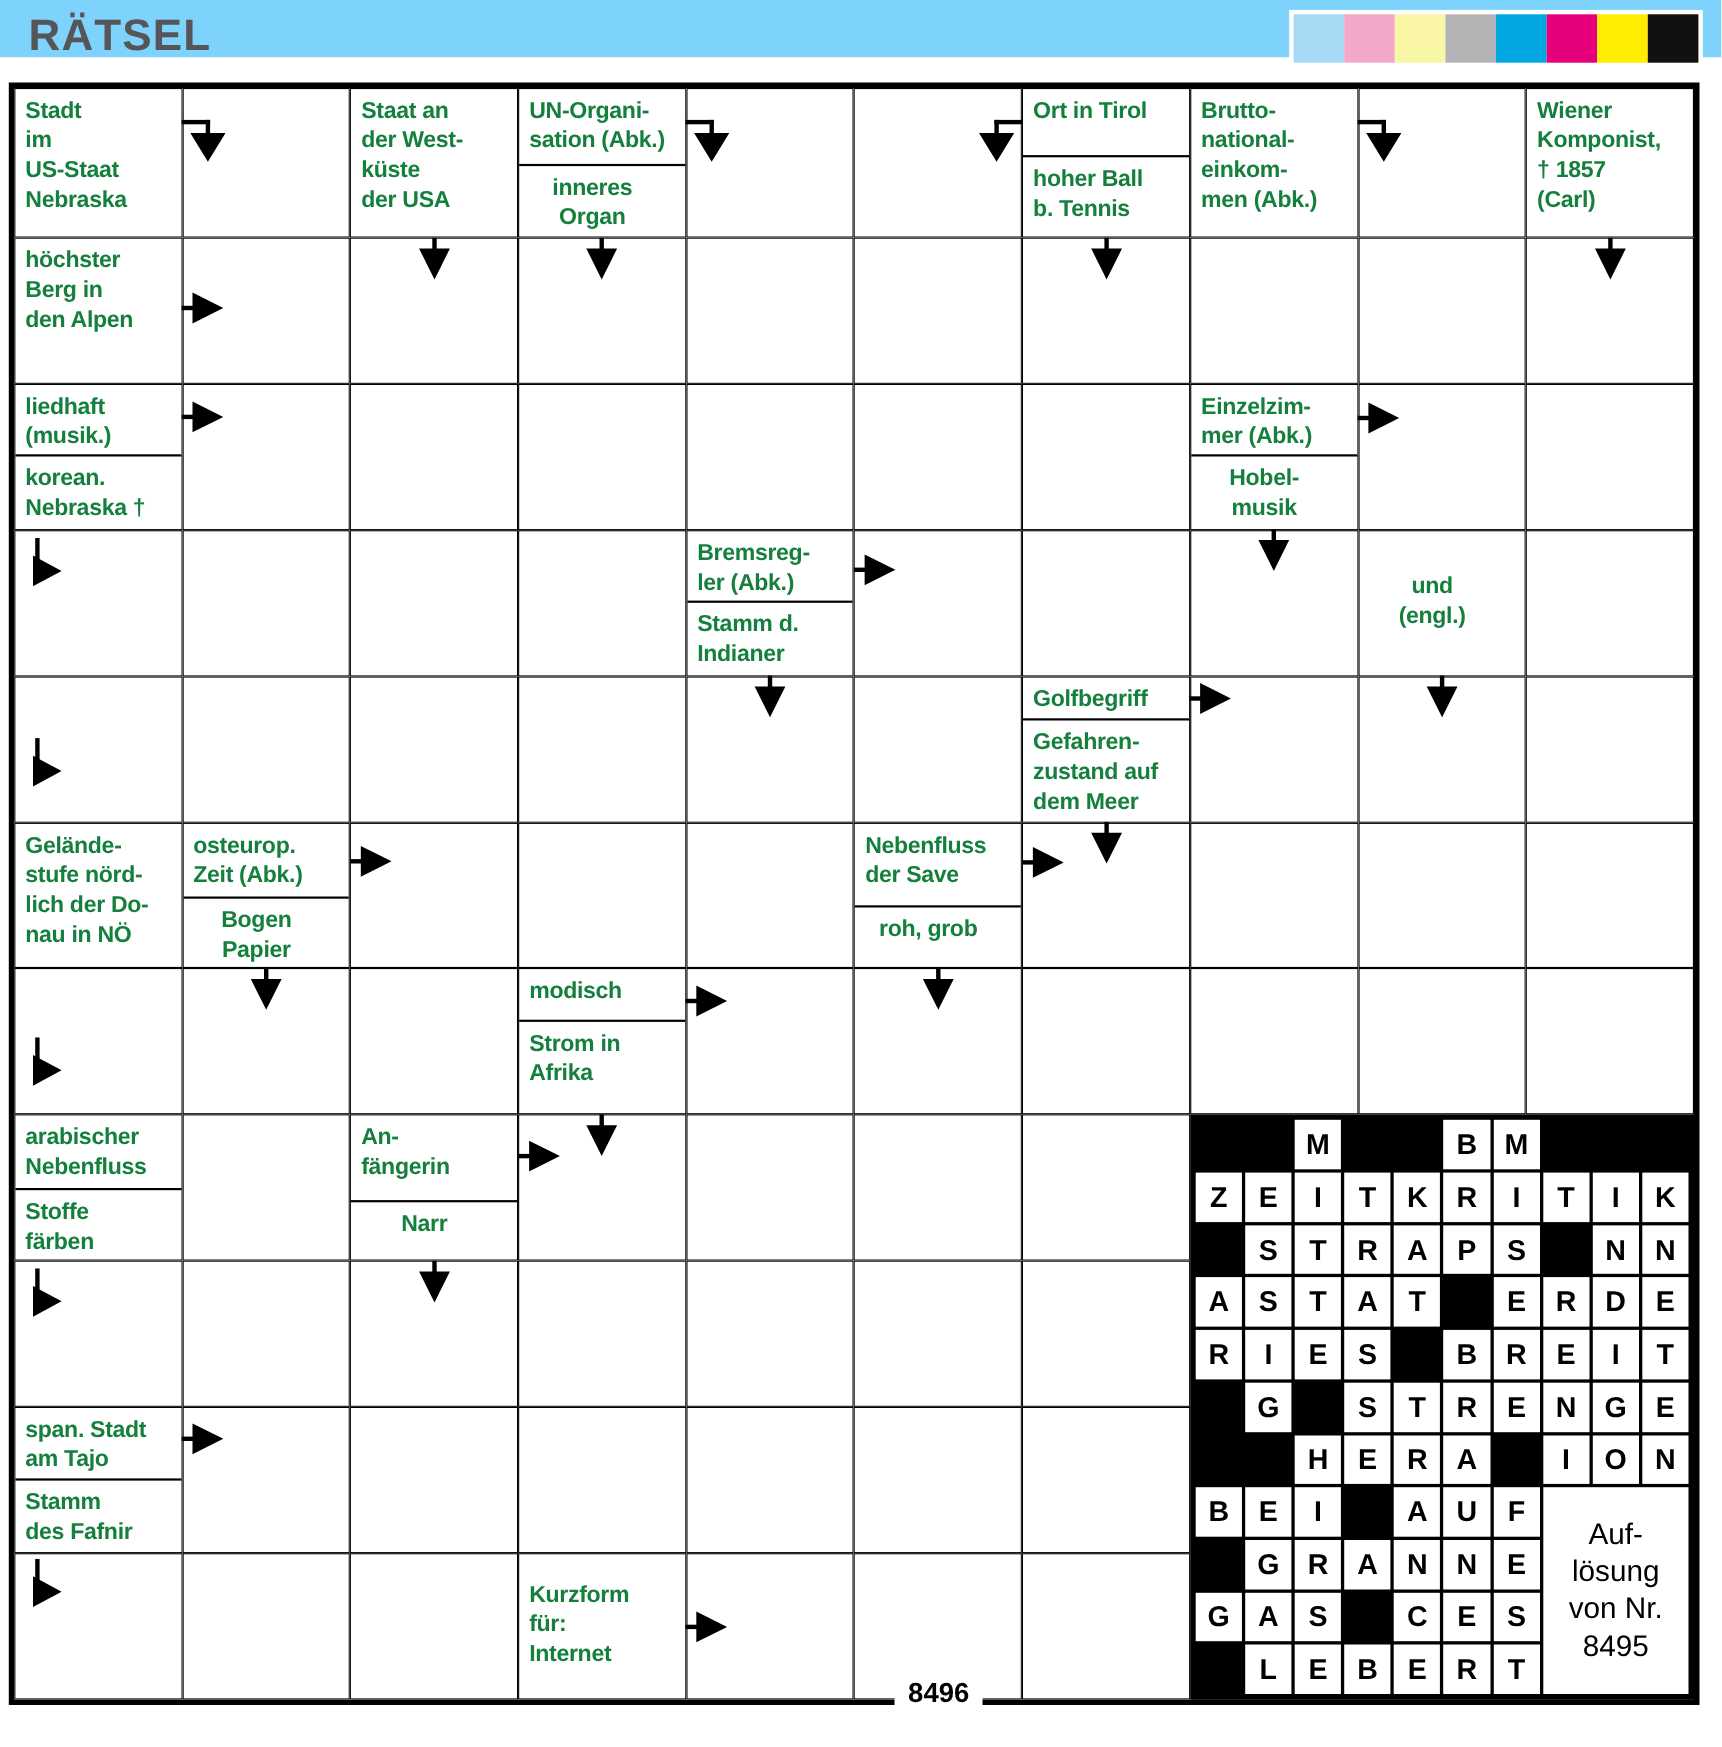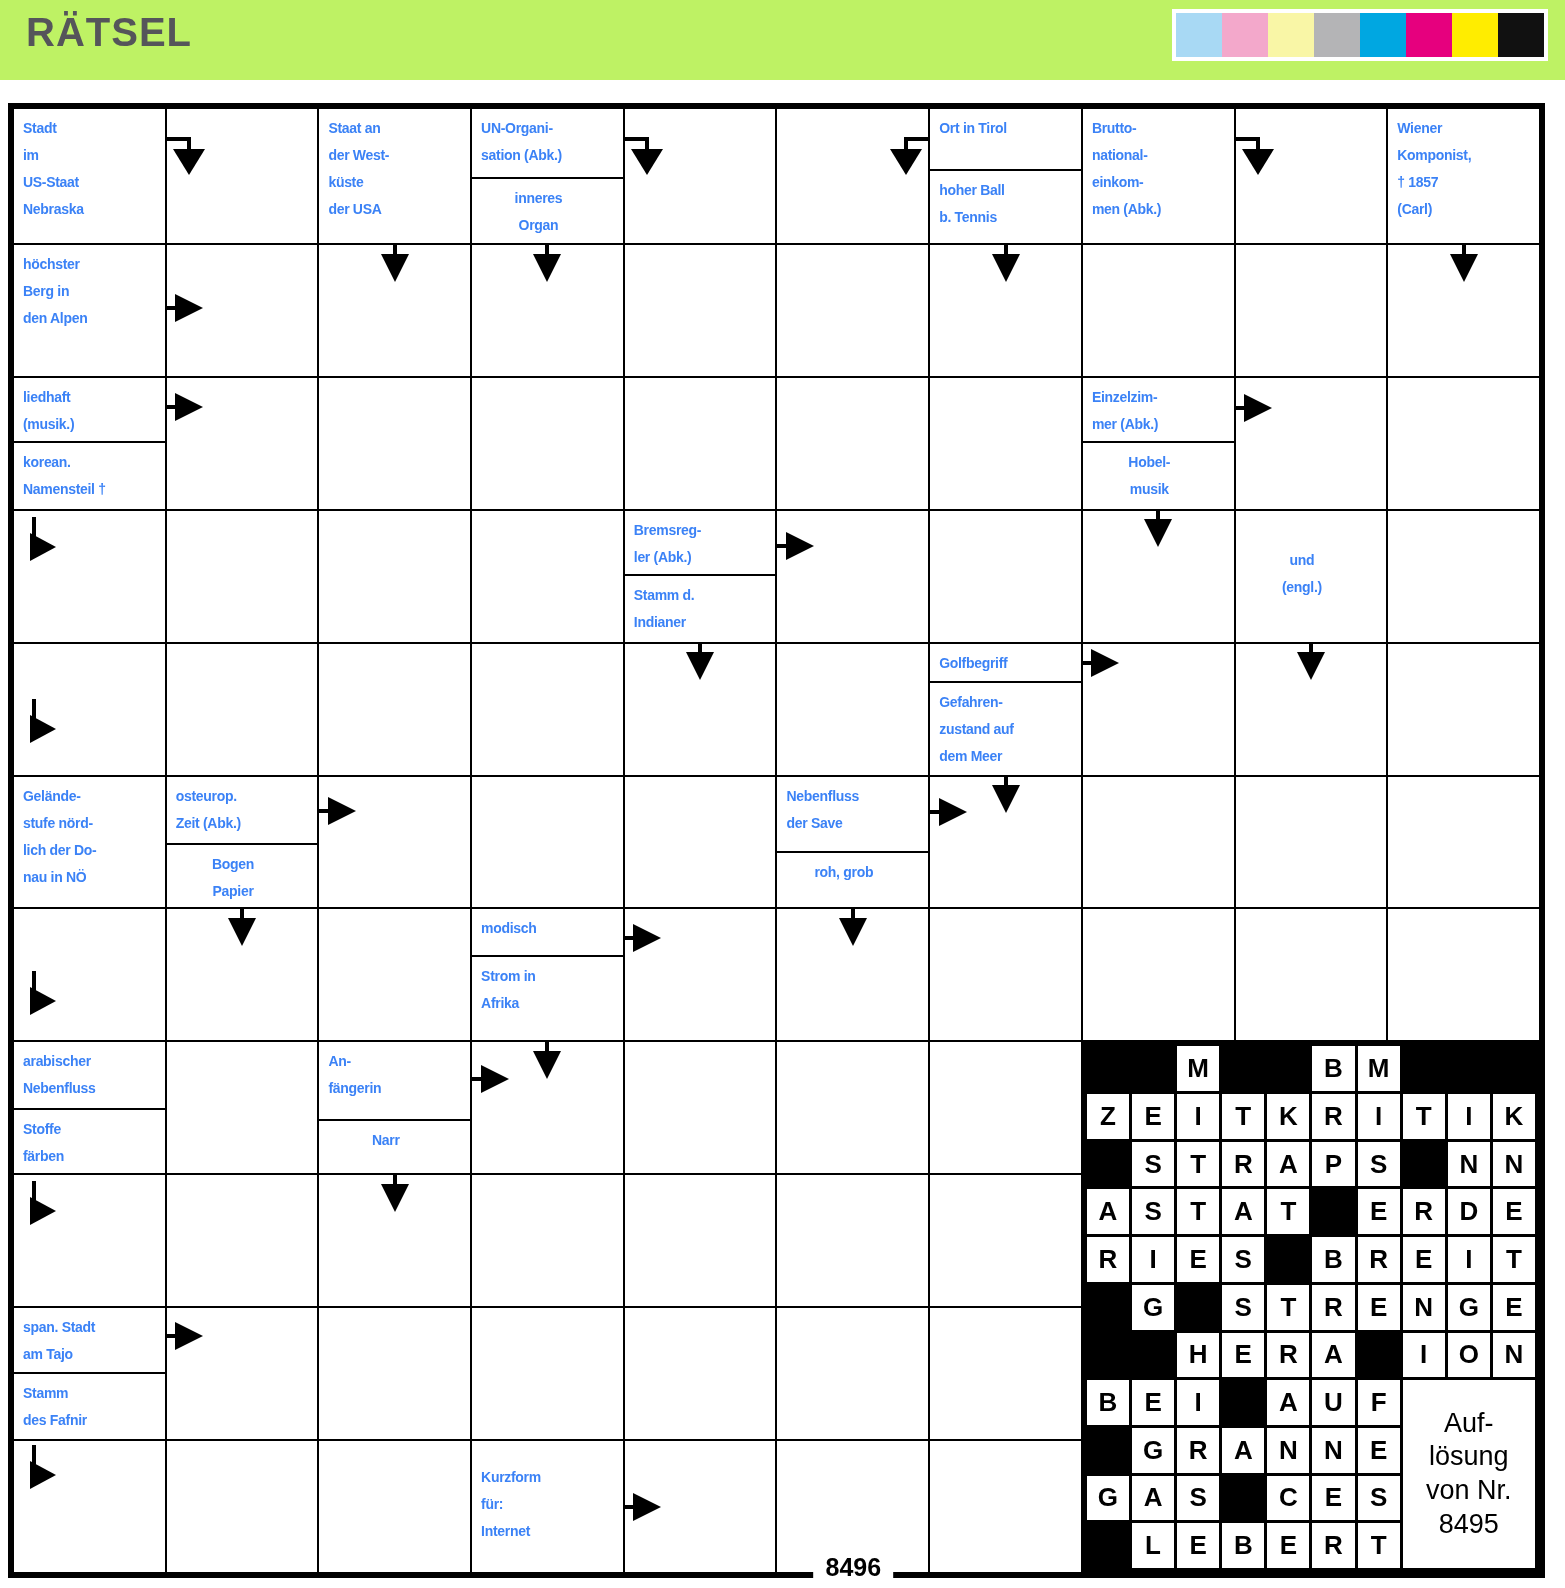--- a/index.html
+++ b/index.html
@@ -1,36 +1,36 @@
 <!DOCTYPE html>
 <html><head>
 <meta charset="utf-8">
 <style>
   *{box-sizing:border-box;margin:0;padding:0}
   html,body{background:#fff}
   body{width:1565px;height:1588px;position:relative;font-family:"Liberation Sans","DejaVu Sans",sans-serif;color:#000}
 
   
-  .page-header{height:80px;background:#bef264;position:relative}
+  .page-header{height:52px;background:#7dd3fc;position:relative}
   .page-title{position:absolute;left:26px;top:10px;font-size:40px;font-weight:700;letter-spacing:1px;color:#55555a}
   .color-bar-box{position:absolute;right:17px;top:9px;background:#fff;padding:4px;display:flex}
   .swatch{width:46px;height:44px}
 
   
   .grid-wrap{position:relative;margin:23px 20px 0 8px;width:1537px}
   .grid{display:grid;grid-template-columns:repeat(10,1fr);grid-template-rows:136px repeat(10,1fr);
         height:1475px;border:5px solid #000;background:#fff}
   .cell{border:1.5px solid #000;position:relative;background:#fff}
   .clue-cell{display:flex;flex-direction:column}
   .clue-part{flex:1 1 auto;padding:6px 4px 0 9px;overflow:hidden;position:relative}
   .clue-part.split-top{border-bottom:2.5px solid #000}
   .clue-part.center{text-align:center;padding-left:3px;padding-right:21px}
   .clue-part.middle{display:flex;align-items:center;padding-top:0;padding-bottom:4px}
-  .clue-text{display:block;width:100%;white-space:pre-line;font-size:14px;line-height:27px;
-             font-weight:700;letter-spacing:-0.3px;color:#3b82f6}
+  .clue-text{display:block;width:100%;white-space:pre-line;font-size:21px;line-height:27px;
+             font-weight:700;letter-spacing:-0.3px;color:#15803d}
 
   
   .arrow{position:absolute;line-height:0;z-index:2;pointer-events:none}
   .arrow svg rect,.arrow svg polygon{fill:#000}
   .arrow-right{left:-1.5px;transform:translateY(-50%)}
   .arrow-down{top:-1.5px;left:50%;transform:translateX(-50%)}
   .arrow-bendRight{left:5px}
   .arrow-bendDownFromLeft{left:-1.5px;top:12px}
   .arrow-bendDownFromRight{right:-1.5px;top:12px}
   .arrow-bendDownFromRight svg{transform:scaleX(-1)}
@@ -296,21 +296,21 @@
               <polygon points="3,10 31,10 17,38"></polygon>
             </svg></span>
         </div>
         <div class="cell clue-cell">
           <div class="clue-part split-top" style="flex: 0 0 50%;">
             <span class="clue-text">liedhaft
 (musik.)</span>
           </div>
           <div class="clue-part">
             <span class="clue-text">korean.
-Namensteil †</span>
+Nebraska †</span>
           </div>
         </div>
         <div class="cell">
           <span class="arrow arrow-right" style="top: 22%;"><svg width="40" height="34" viewBox="0 0 40 34">
               <rect x="0" y="15" width="12" height="4"></rect>
               <polygon points="10,3 38,17 10,31"></polygon>
             </svg></span>
         </div>
         <div class="cell"></div>
         <div class="cell"></div>

